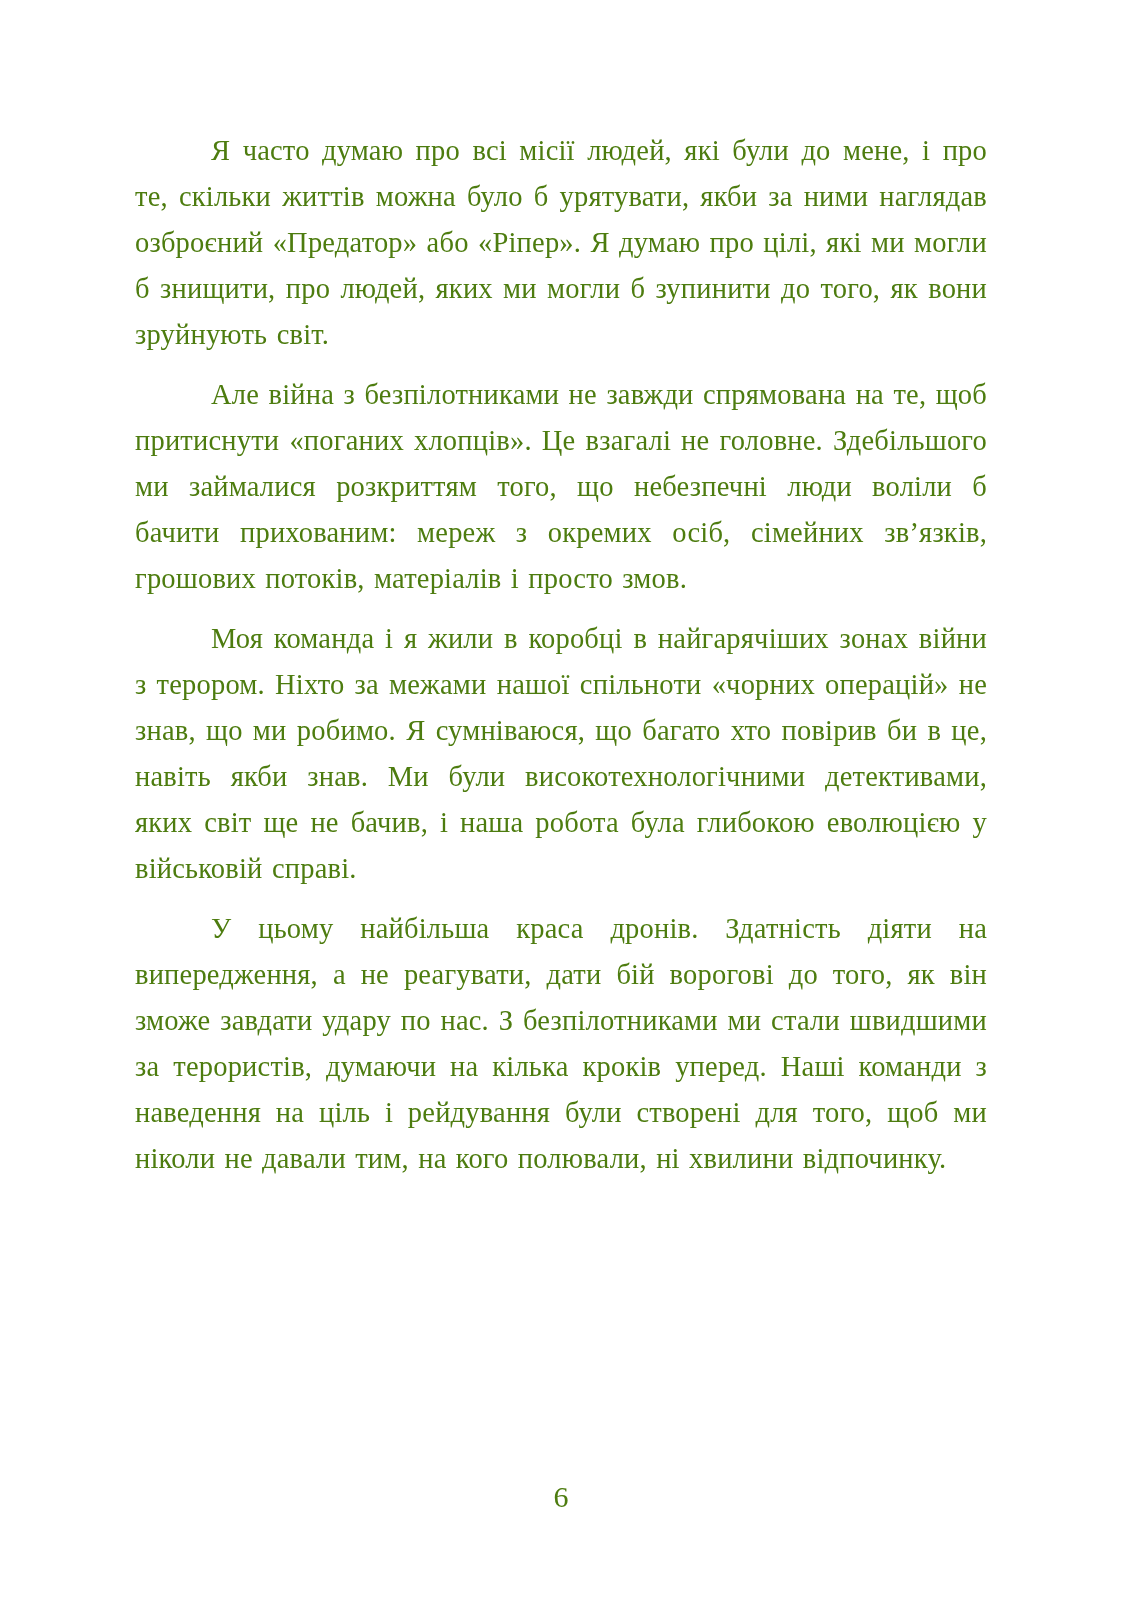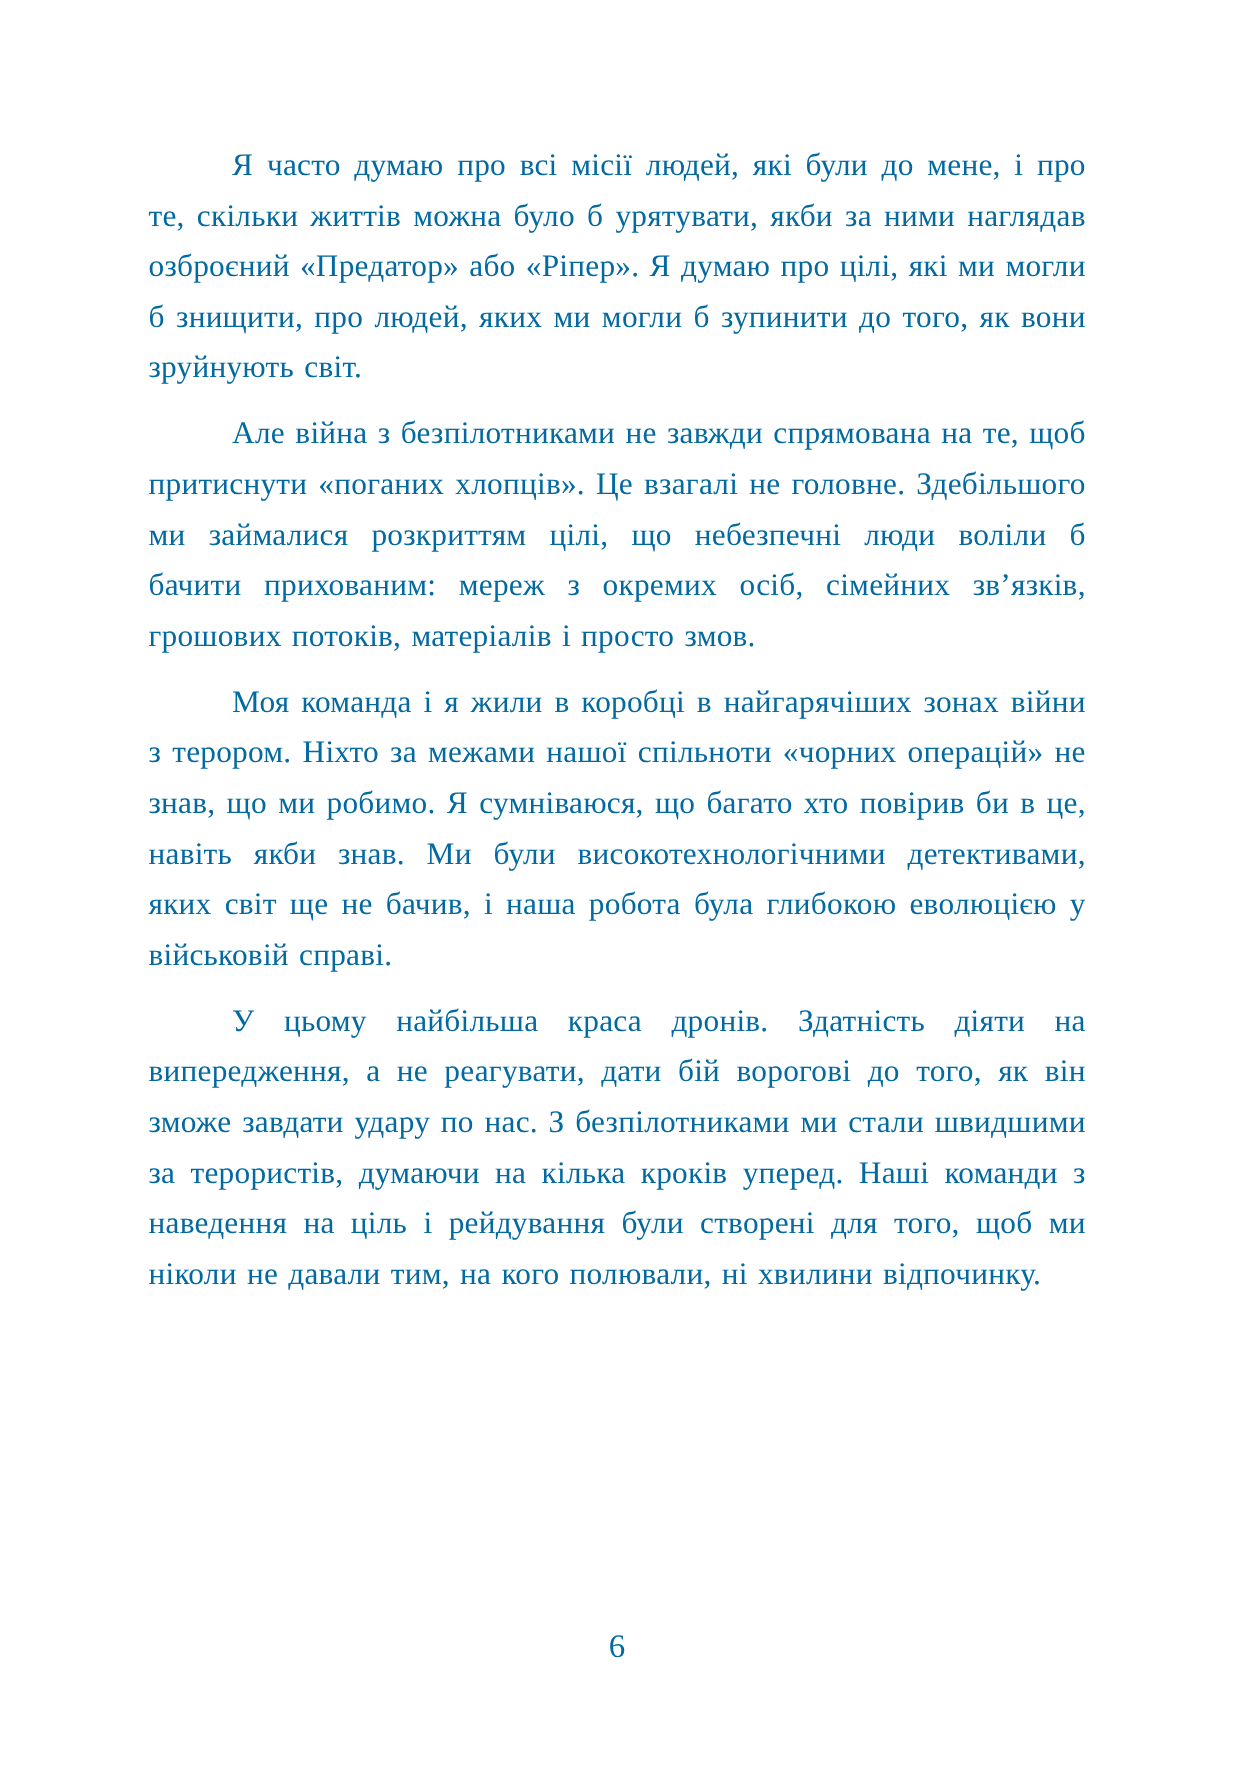--- a/index.html
+++ b/index.html
@@ -7,21 +7,21 @@
     padding: 0;
     background: #ffffff;
   }
   .book-page {
     position: relative;
     width: 1142px;
     height: 1615px;
     background: #ffffff;
     box-sizing: border-box;
     font-family: "Liberation Serif", "DejaVu Serif", serif;
-    color: #0369a1;
+    color: #4d7c0f;
     overflow: hidden;
   }
   .text-block {
     position: absolute;
     top: 128px;
     left: 135px;
     width: 852px;
   }
   .text-block p {
     margin: 0 0 14px 0;
@@ -41,18 +41,18 @@
     font-size: 30px;
     line-height: 34px;
   }
 </style>
 </head>
 <body>
 
 <div class="book-page">
   <div class="text-block">
     <p>Я часто думаю про всі місії людей, які були до мене, і про те, скільки життів можна було б урятувати, якби за ними наглядав озброєний «Предатор» або «Ріпер». Я думаю про цілі, які ми могли б знищити, про людей, яких ми могли б зупинити до того, як вони зруйнують світ.</p>
-    <p>Але війна з безпілотниками не завжди спрямована на те, щоб притиснути «поганих хлопців». Це взагалі не головне. Здебільшого ми займалися розкриттям цілі, що небезпечні люди воліли б бачити прихованим: мереж з окремих осіб, сімейних зв’язків, грошових потоків, матеріалів і просто змов.</p>
+    <p>Але війна з безпілотниками не завжди спрямована на те, щоб притиснути «поганих хлопців». Це взагалі не головне. Здебільшого ми займалися розкриттям того, що небезпечні люди воліли б бачити прихованим: мереж з окремих осіб, сімейних зв’язків, грошових потоків, матеріалів і просто змов.</p>
     <p>Моя команда і я жили в коробці в найгарячіших зонах війни з терором. Ніхто за межами нашої спільноти «чорних операцій» не знав, що ми робимо. Я сумніваюся, що багато хто повірив би в це, навіть якби знав. Ми були високотехнологічними детективами, яких світ ще не бачив, і наша робота була глибокою еволюцією у військовій справі.</p>
     <p>У цьому найбільша краса дронів. Здатність діяти на випередження, а не реагувати, дати бій ворогові до того, як він зможе завдати удару по нас. З безпілотниками ми стали швидшими за терористів, думаючи на кілька кроків уперед. Наші команди з наведення на ціль і рейдування були створені для того, щоб ми ніколи не давали тим, на кого полювали, ні хвилини відпочинку.</p>
   </div>
   <div class="page-footer">6</div>
 </div>
 
 </body></html>

